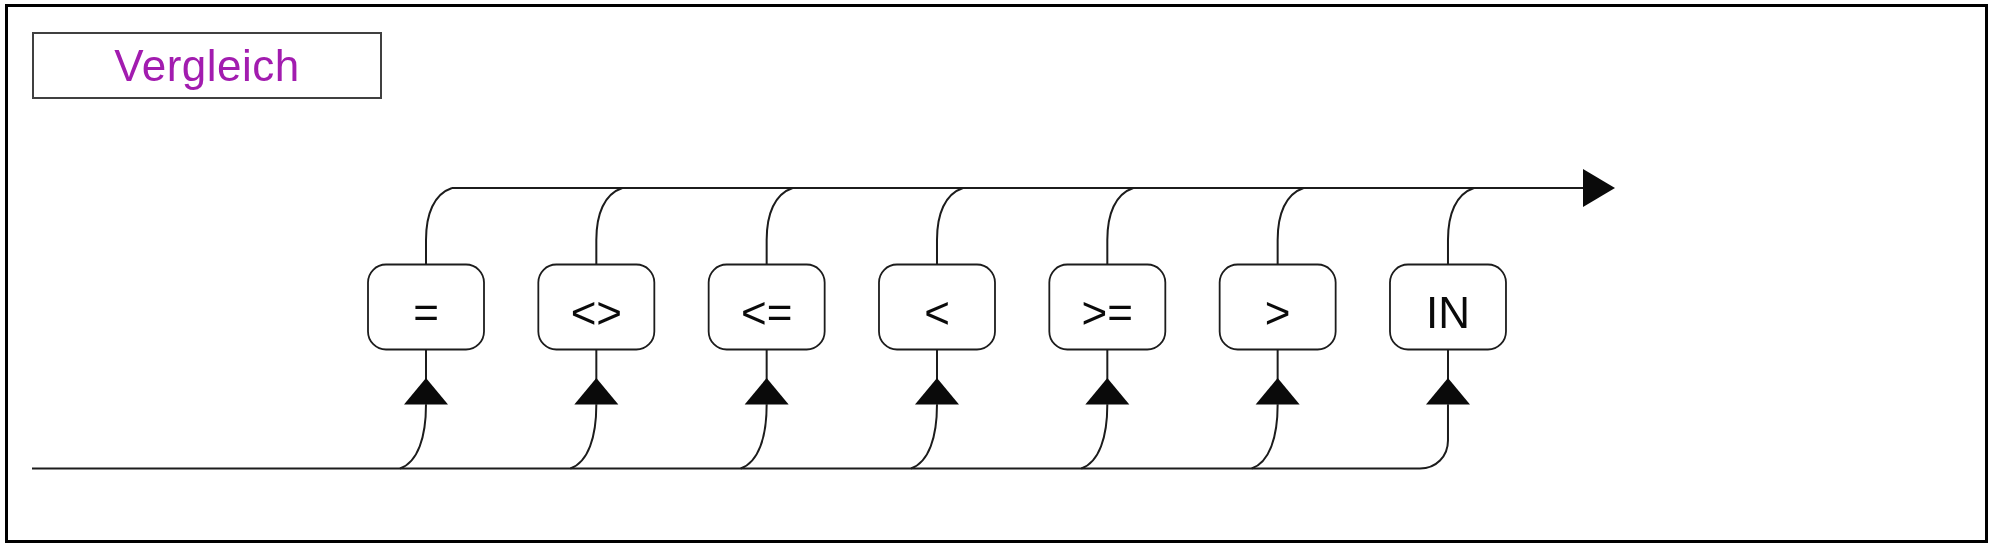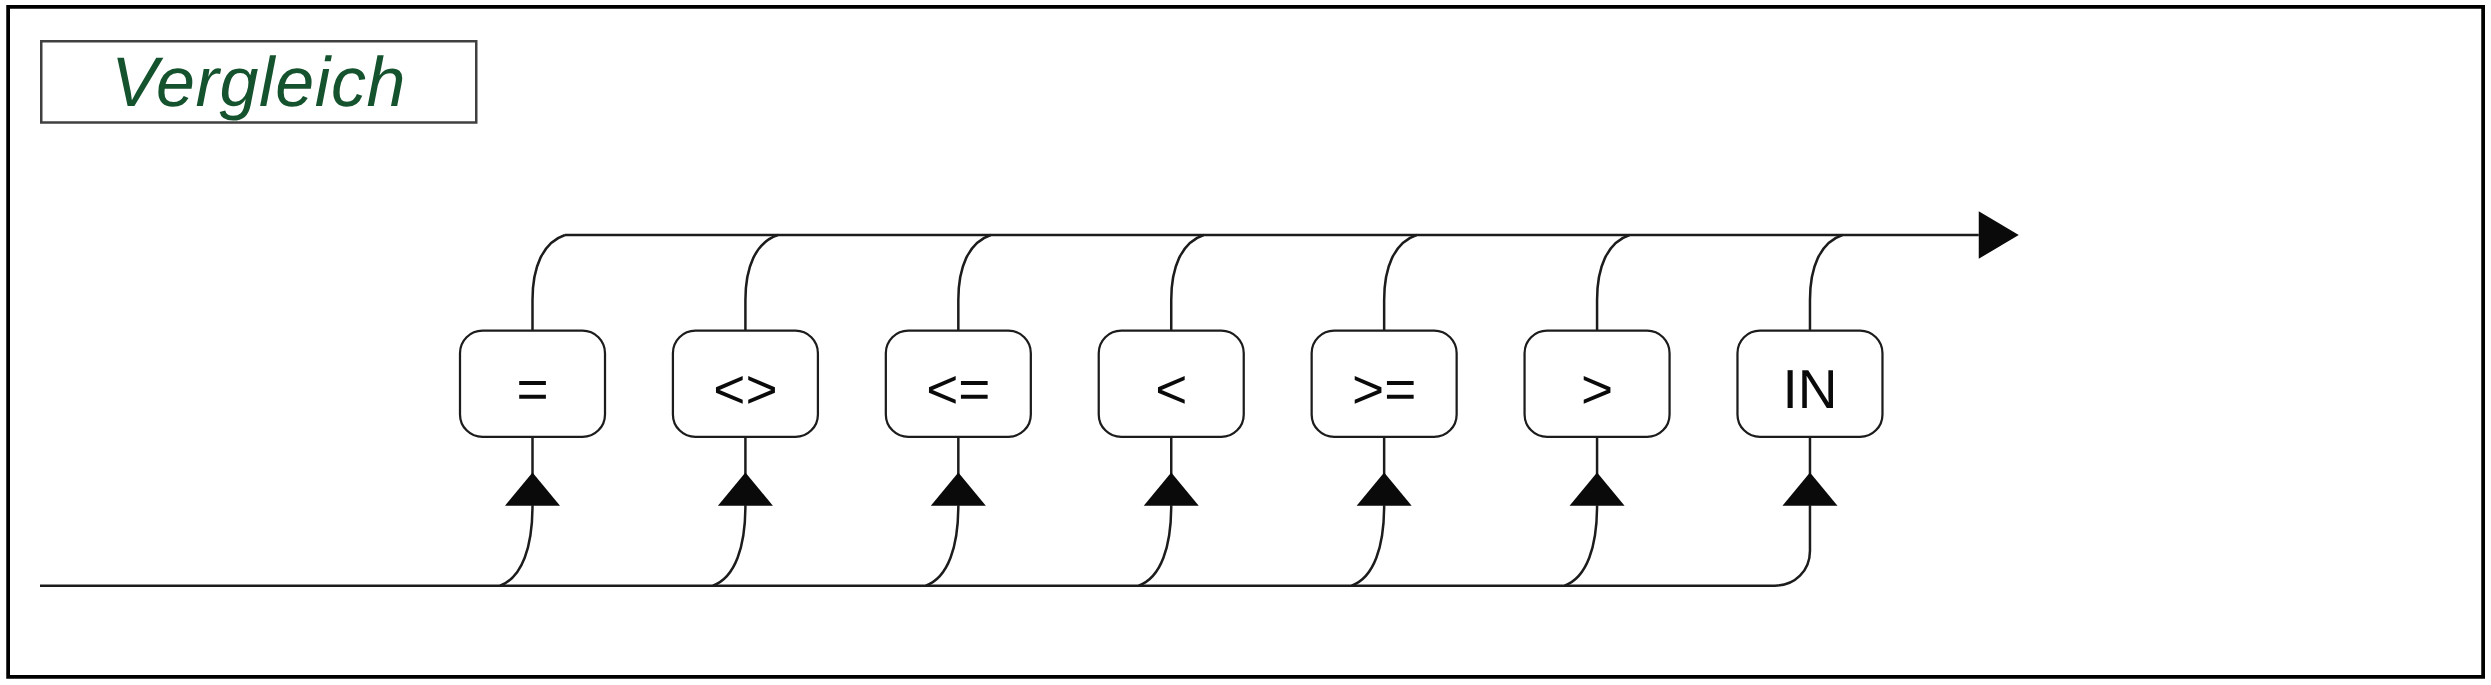--- a/index.html
+++ b/index.html
@@ -10,21 +10,21 @@
   .frame{
     position:absolute;left:5px;top:4px;right:5px;bottom:5px;
     border:3px solid var(--frame,#000);box-sizing:border-box;
   }
   .title-box{
     position:absolute;left:32px;top:32px;width:350px;height:67px;
     border:2px solid var(--titleborder,#404040);box-sizing:border-box;
     display:flex;align-items:center;justify-content:center;background:#fff;
   }
   .title-box span{
-    font-size:56px;color:#14532d;letter-spacing:0.5px;font-style:italic;
+    font-size:44px;color:#a21caf;letter-spacing:0.5px;
   }
   svg.rr{position:absolute;left:0;top:0;}
   .rail{fill:none;stroke:var(--line,#1c1c1c);stroke-width:2;}
   .opbox{fill:#fff;stroke:var(--line,#1c1c1c);stroke-width:1.8;}
   .solid{fill:var(--arrow,#0a0a0a);stroke:none;}
   .oplabel{
     font-family:"Liberation Sans",sans-serif;font-size:44px;
     text-anchor:middle;fill:#0a0a0a;
   }
 </style>

